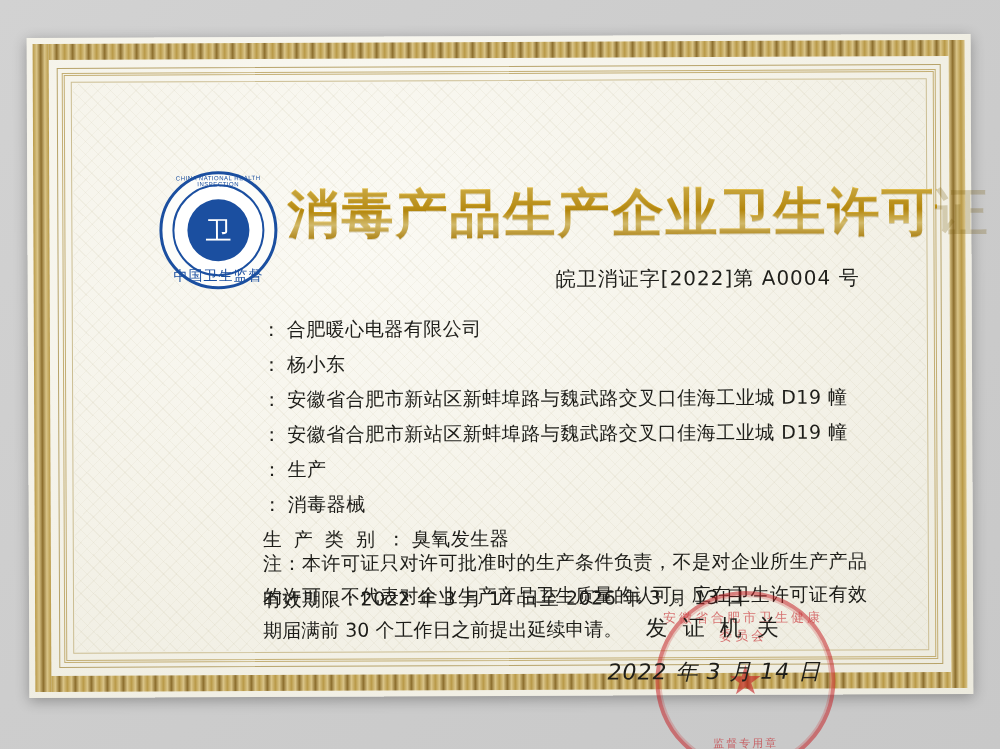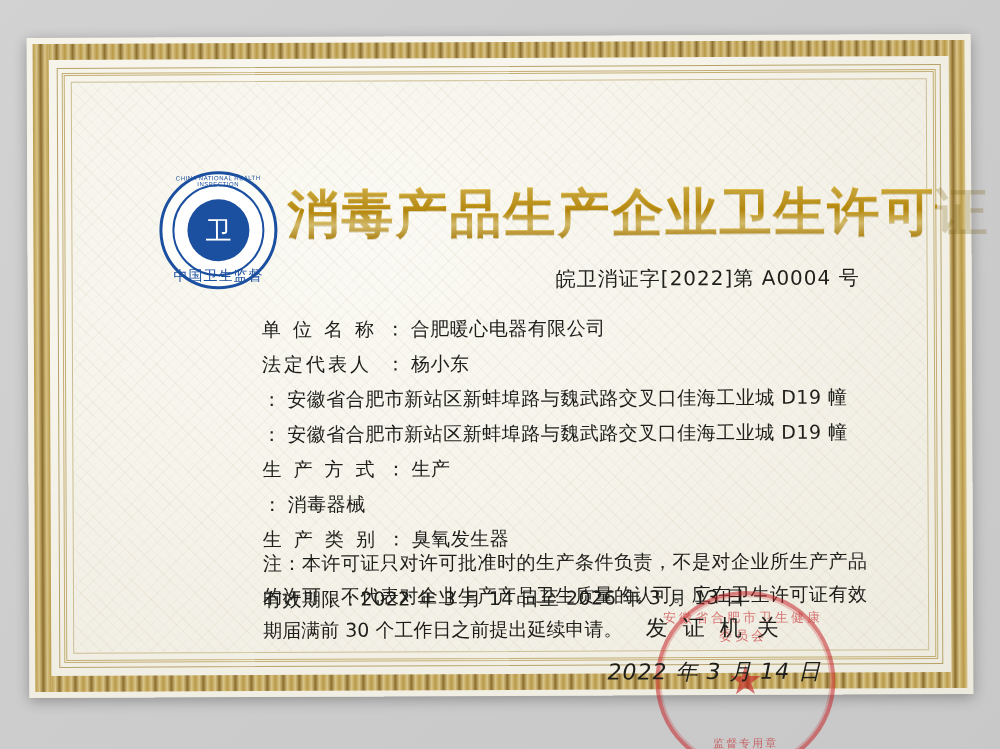--- a/index.html
+++ b/index.html
@@ -286,43 +286,40 @@
         <div class="arc-bottom">中国卫生监督</div>
       </div>
 
       <div id="title">消毒产品生产企业卫生许可证</div>
 
       <div id="cert-no">皖卫消证字[2022]第 A0004 号</div>
 
       <div id="fields">
 
         <div class="field-row">
-          <span class="field-label">单 位 名 称</span>
           <span class="field-colon">：</span>
           <span class="field-value">合肥暖心电器有限公司</span>
         </div>
 
         <div class="field-row">
-          <span class="field-label">法定代表人</span>
           <span class="field-colon">：</span>
           <span class="field-value">杨小东</span>
         </div>
 
         <div class="field-row">
           <span class="field-colon">：</span>
           <span class="field-value">安徽省合肥市新站区新蚌埠路与魏武路交叉口佳海工业城 D19 幢</span>
         </div>
 
         <div class="field-row">
           <span class="field-colon">：</span>
           <span class="field-value">安徽省合肥市新站区新蚌埠路与魏武路交叉口佳海工业城 D19 幢</span>
         </div>
 
         <div class="field-row">
-          <span class="field-label">生 产 方 式</span>
           <span class="field-colon">：</span>
           <span class="field-value">生产</span>
         </div>
 
         <div class="field-row">
           <span class="field-colon">：</span>
           <span class="field-value">消毒器械</span>
         </div>
 
         <div class="field-row">

